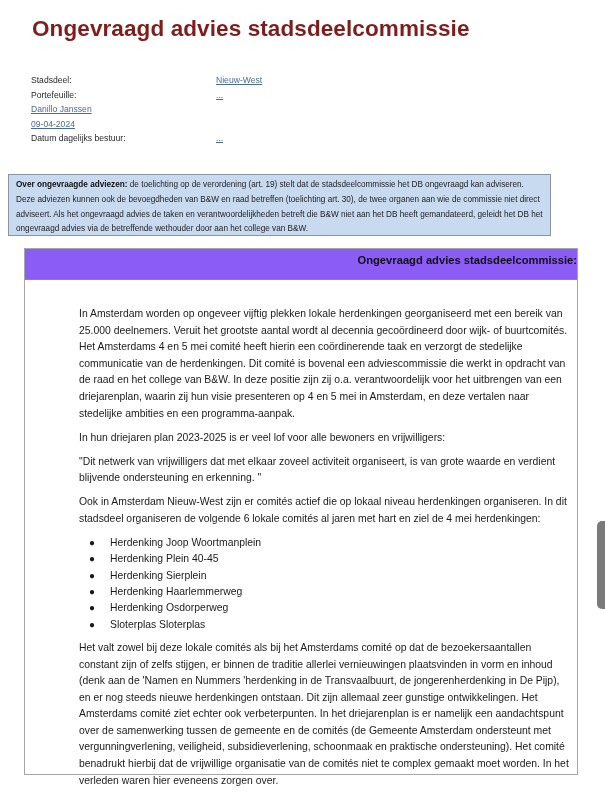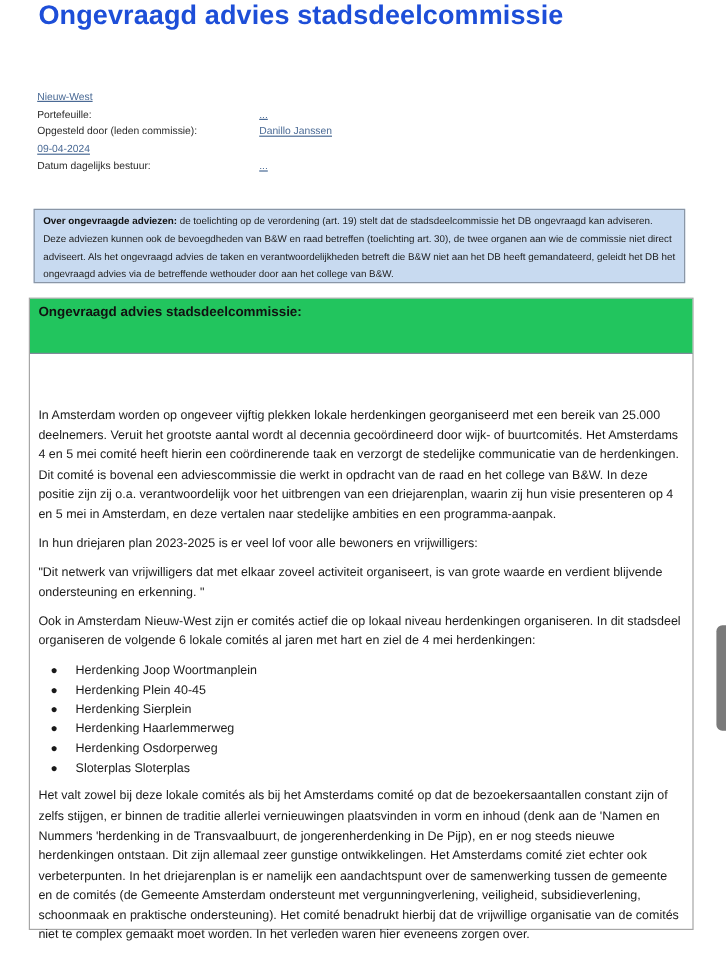--- a/index.html
+++ b/index.html
@@ -3,76 +3,76 @@
 <meta charset="utf-8">
 <style>
   html, body { margin: 0; padding: 0; }
   body {
     width: 605px; height: 800px; overflow: hidden; position: relative;
     background: #ffffff;
     font-family: "Liberation Sans", "DejaVu Sans", sans-serif;
     color: #1a1a1a;
   }
   .title {
-    position: absolute; left: 32px; top: 0;
-    font-size: 22.5px; font-weight: bold; color: #1d4ed8;
+    position: absolute; left: 32px; top: 16px;
+    font-size: 22.5px; font-weight: bold; color: #7f1d1d;
     letter-spacing: 0.1px;
   }
   .meta {
     position: absolute; left: 31px; top: 73px;
     font-size: 8.6px; line-height: 14.5px;
   }
   .meta-row { display: flex; height: 14.5px; }
   .meta-label { width: 185px; color: #2a2a2a; }
   .meta-value { color: #4a6a95; text-decoration: underline; }
   .info-box {
-    position: absolute; left: 28px; top: 174px; width: 543px;
+    position: absolute; left: 8px; top: 174px; width: 543px;
     background: #c8daf0; border: 1px solid #8a96a6;
     padding: 3px 6px 3px 7px;
     font-size: 8.2px; line-height: 14.8px; color: #222;
     box-sizing: border-box; height: 62px;
   }
   .info-box b { color: #111; }
   .section {
     position: absolute; left: 24px; top: 248px; width: 554px; height: 527px;
     border: 1px solid #a6a6a6; box-sizing: border-box;
   }
   .section-head {
-    background: #22c55e; height: 46px; border-bottom: 1px solid #7f8a99;
+    background: #8b5cf6; height: 31px; border-bottom: 1px solid #7f8a99;
     padding: 5px 0 0 7px; box-sizing: border-box;
-    font-size: 11.2px; font-weight: bold; color: #111;
+    font-size: 11.2px; font-weight: bold; color: #111; text-align: right;
   }
   .section-body {
-    padding: 44px 8px 0 7px;
-    font-size: 10.4px; line-height: 16.6px; color: #1a1a1a;
+    padding: 26px 8px 0 7px;
+    font-size: 10.4px; line-height: 16.6px; color: #1a1a1a; margin-left: 47px;
   }
   .section-body p { margin: 0 0 7.5px 0; }
   .section-body ul { margin: 0 0 7px 0; padding: 0 0 0 10px; list-style: none; }
   .section-body li { display: flex; height: 16.3px; }
   .bullet { width: 21px; font-size: 10px; }
   .scrollbar {
     position: absolute; left: 597px; top: 521px; width: 8px; height: 88px;
     background: #7a7a7a; border-radius: 5px 0 0 5px;
   }
 </style>
 </head>
 <body>
 
 <div class="title">Ongevraagd advies stadsdeelcommissie</div>
 
 <div class="meta">
   <div class="meta-row">
+    <span class="meta-label">Stadsdeel:</span>
     <span class="meta-value">Nieuw-West</span>
   </div>
   <div class="meta-row">
     <span class="meta-label">Portefeuille:</span>
     <span class="meta-value">...</span>
   </div>
   <div class="meta-row">
-    <span class="meta-label">Opgesteld door (leden commissie):</span>
     <span class="meta-value">Danillo Janssen</span>
   </div>
   <div class="meta-row">
     <span class="meta-value">09-04-2024</span>
   </div>
   <div class="meta-row">
     <span class="meta-label">Datum dagelijks bestuur:</span>
     <span class="meta-value">...</span>
   </div>
 </div>

